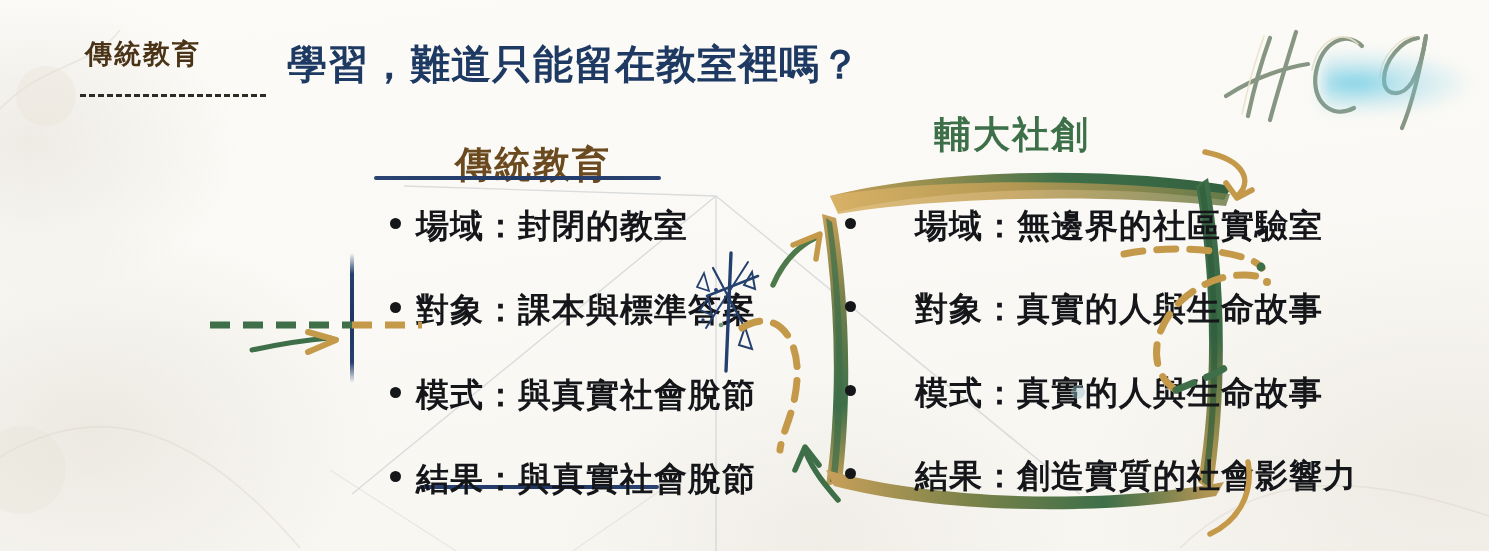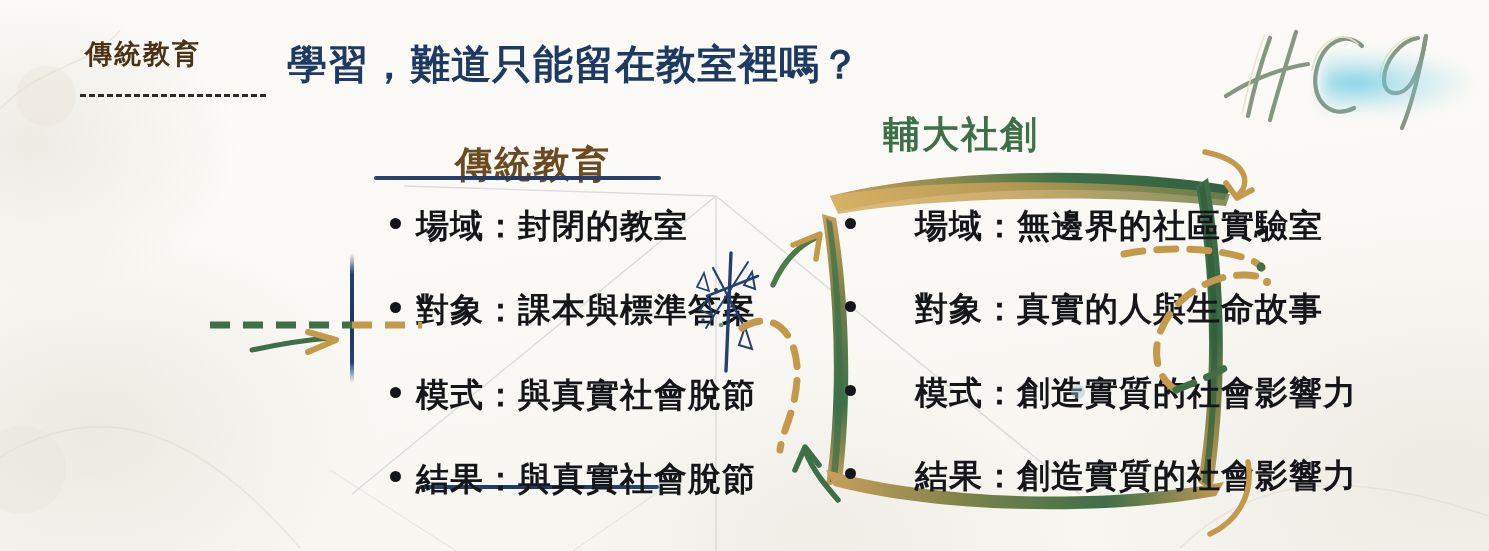--- a/index.html
+++ b/index.html
@@ -59,21 +59,21 @@
   }
 
   
   .col-head {
     position:absolute;
     font-size:37px; font-weight:700; letter-spacing:2px;
     font-family:"Liberation Sans","DejaVu Sans",sans-serif;
     white-space:nowrap;
   }
   .col-head.left  { left:455px; top:112px; color:#6B4A1F;margin-top:28px; }
-  .col-head.right { left:883px; top:110px; color:#3D7049; }
+  .col-head.right { left:934px; top:110px; color:#3D7049; }
 
   .left-underline {
     position:absolute; left:374px; top:176px;
     width:287px; height:4px;
     background:linear-gradient(90deg,#2B4372 0%,#213A66 50%,#2B4372 100%);
     border-radius:2px;
   }
   .left-bottomline {
     position:absolute; left:419px; top:485px;
     width:240px; height:4px;
@@ -245,21 +245,21 @@
     <div class="bullet">
       <span class="dot"></span>
       <span class="btext">場域：無邊界的社區實驗室</span>
     </div>
     <div class="bullet">
       <span class="dot"></span>
       <span class="btext">對象：真實的人與生命故事</span>
     </div>
     <div class="bullet">
       <span class="dot"></span>
-      <span class="btext">模式：創造實質的社會影響力</span>
+      <span class="btext">模式：真實的人與生命故事</span>
     </div>
     <div class="bullet">
       <span class="dot"></span>
       <span class="btext">結果：創造實質的社會影響力</span>
     </div>
   </div>
 
   <svg class="bg-layer" width="1489" height="551" viewBox="0 0 1489 551">
 
     <g>

